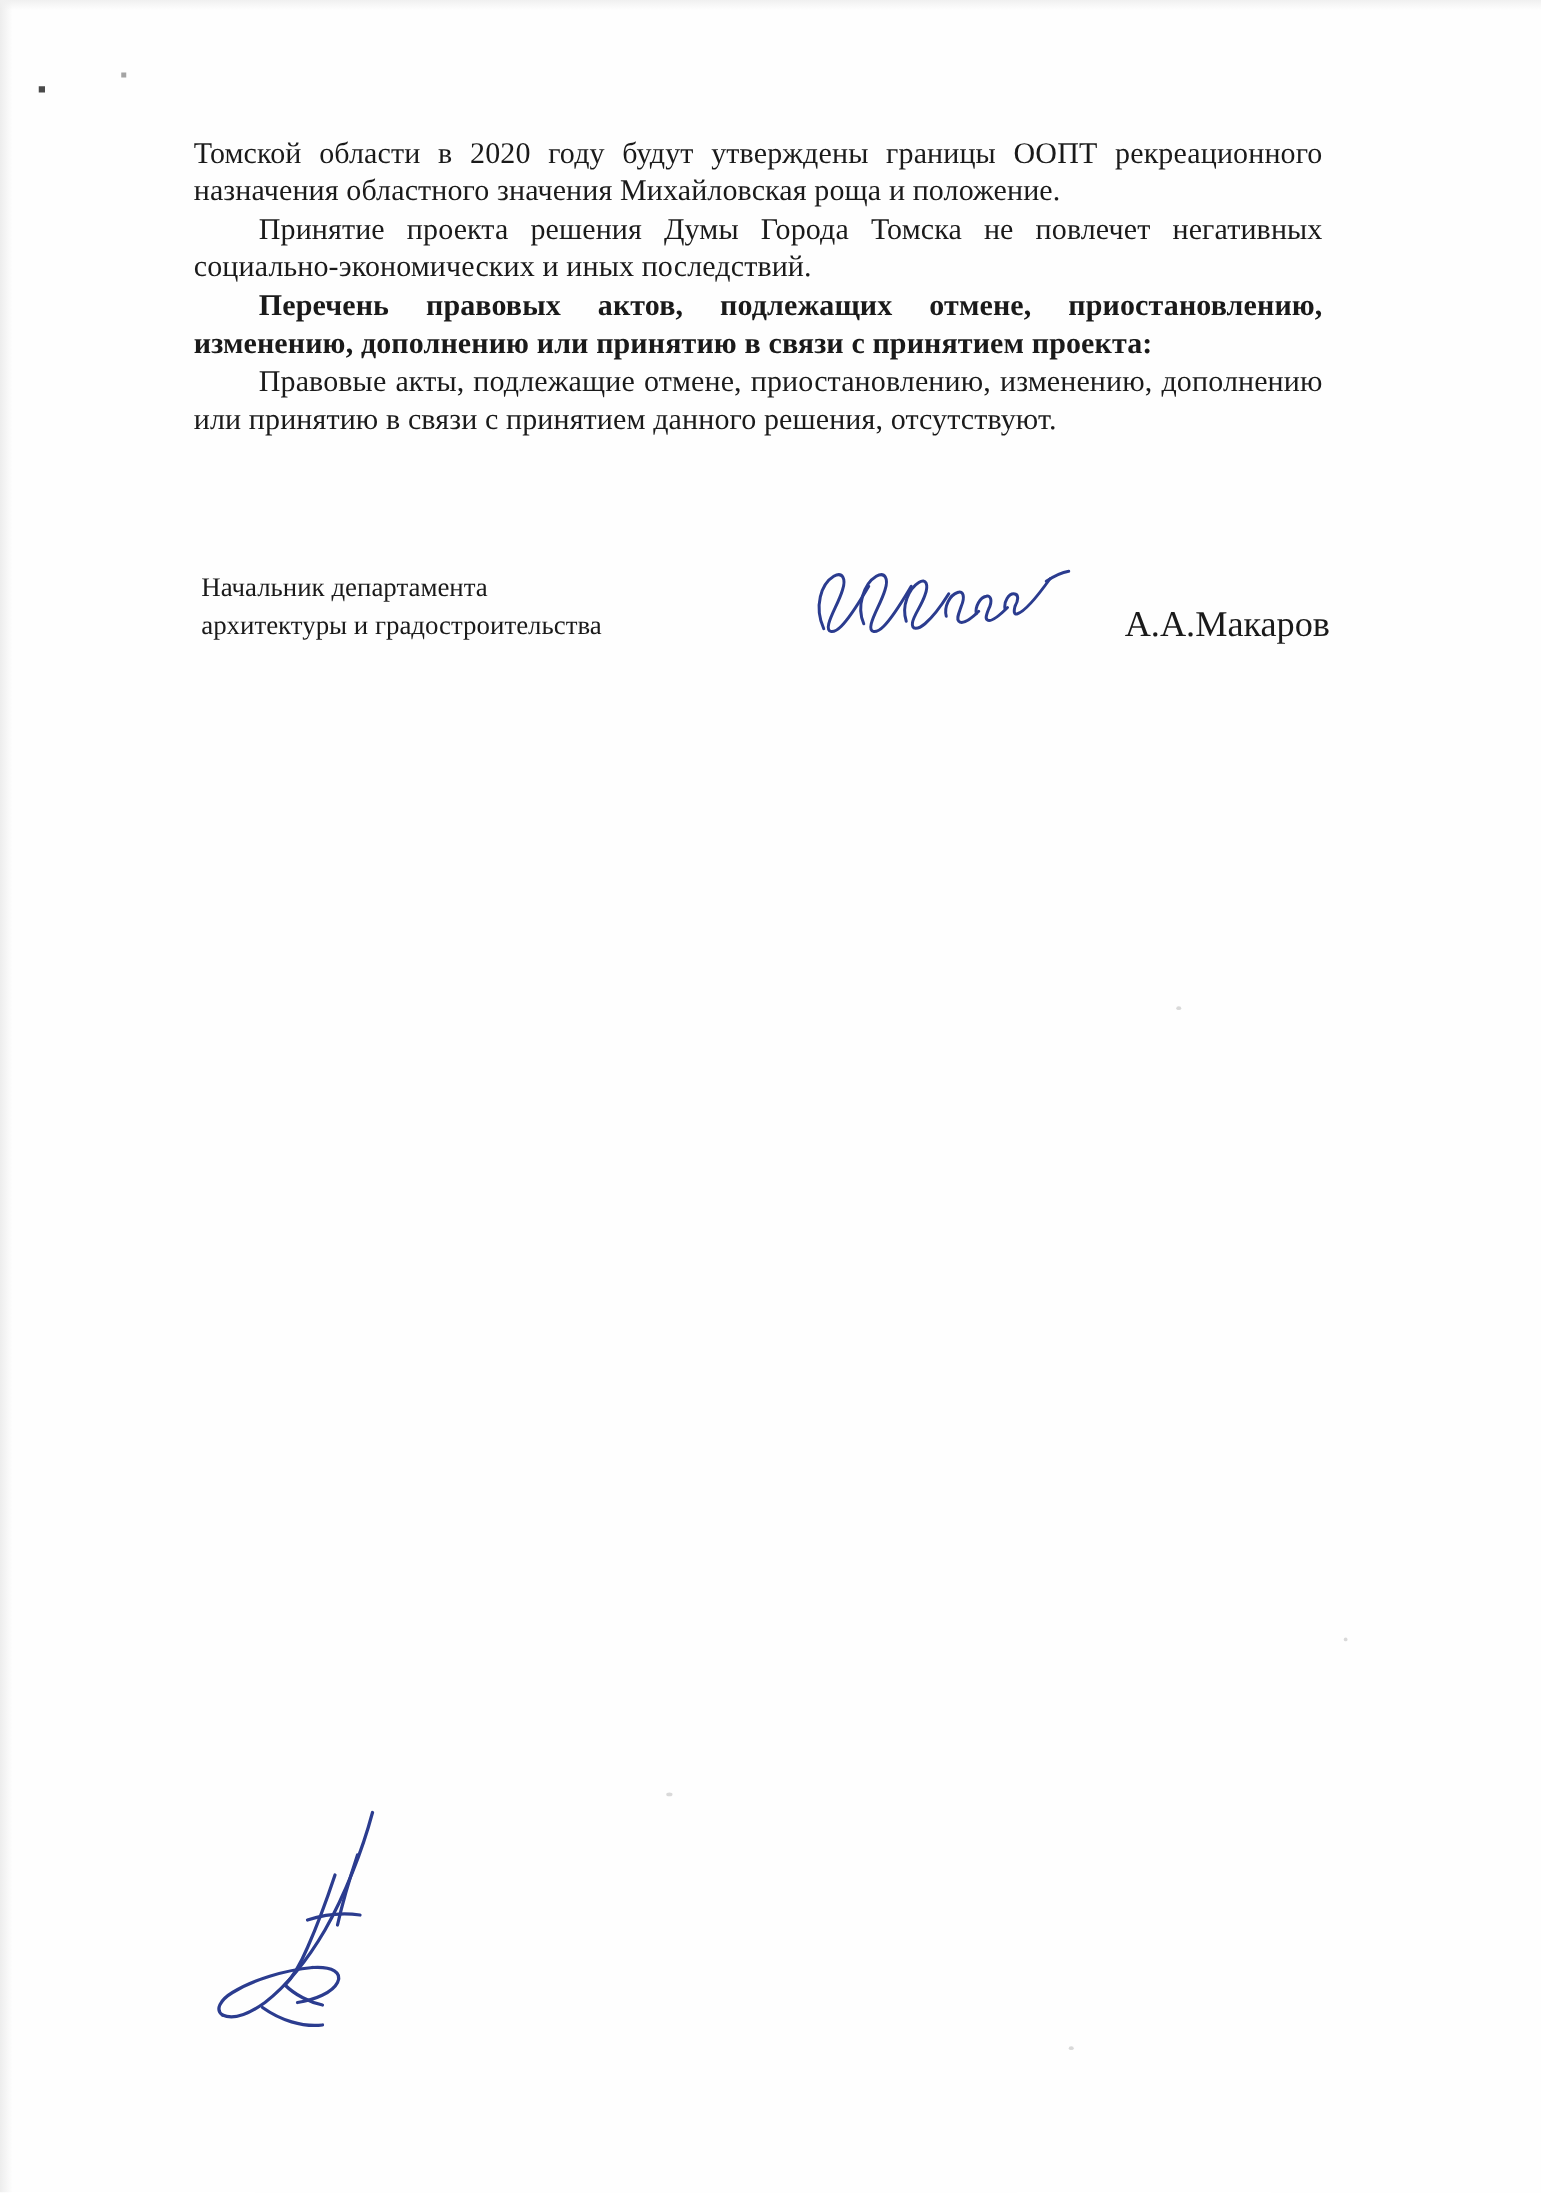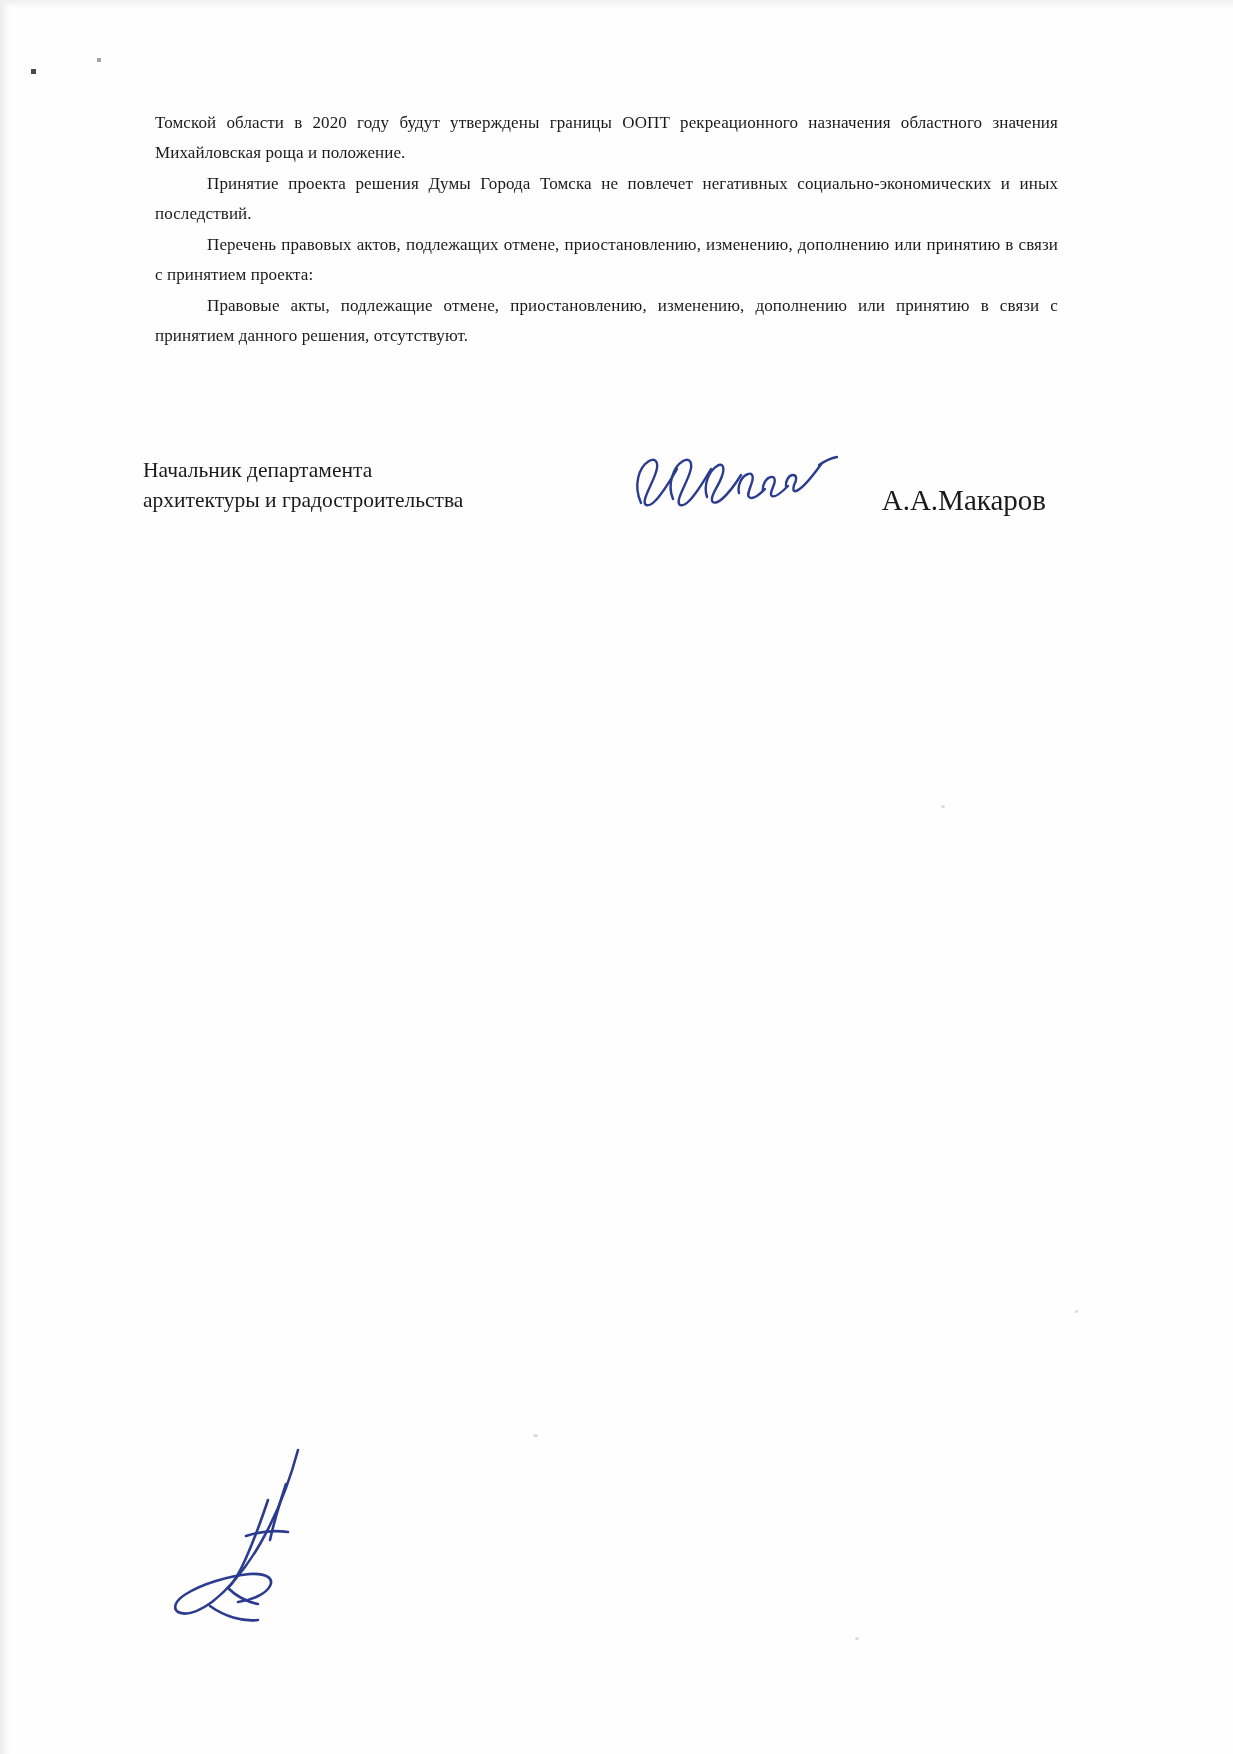--- a/index.html
+++ b/index.html
@@ -45,36 +45,36 @@
 
   .content {
     position: absolute;
     left: 155px;
     top: 108px;
     width: 903px;
   }
 
   p.body-par {
     margin: 0 0 1px 0;
-    font-size: 17px;
+    font-size: 24px;
     line-height: 30px;
     text-align: justify;
     text-justify: inter-word;
     letter-spacing: .1px;
   }
   p.indent {
     text-indent: 52px;
   }
   p.bold {
-    font-weight: normal;
+    font-weight: bold;
   }
 
   .signature-block {
     position: absolute;
-    left: 143px;
+    left: 161px;
     top: 455px;
     width: 903px;
     height: 80px;
   }
   .sig-title {
     position: absolute;
     left: 0;
     top: 0;
     font-size: 21.5px;
     line-height: 30px;

